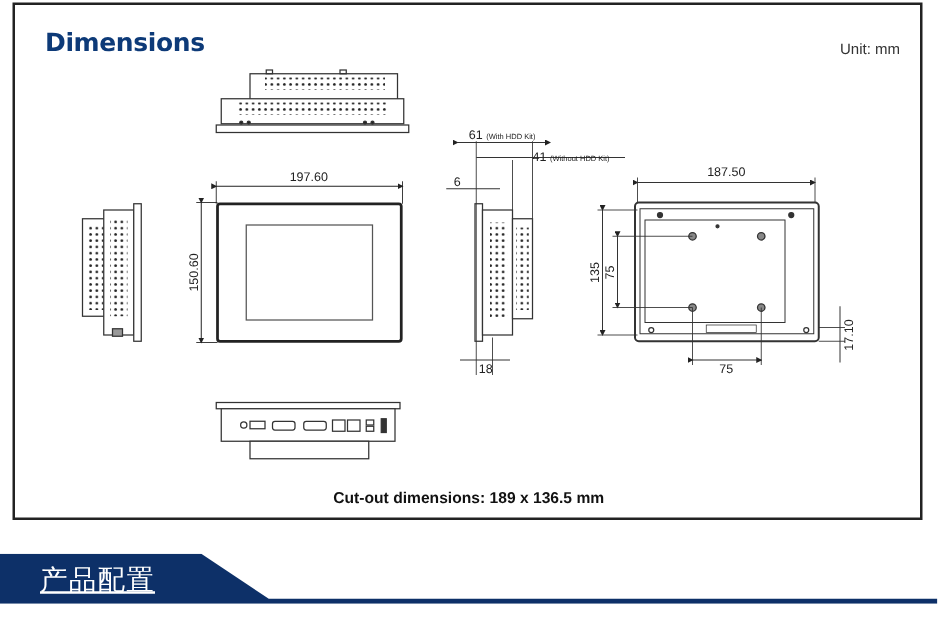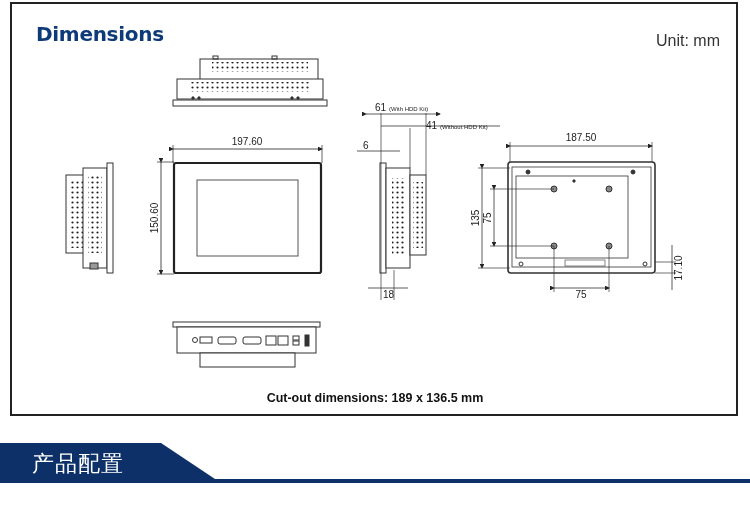--- a/index.html
+++ b/index.html
@@ -1,23 +1,23 @@
 <!DOCTYPE html>
 <html><head>
 <meta charset="utf-8">
 <style>
   html,body{margin:0;padding:0;background:#fff;}
   body{width:750px;height:510px;position:relative;overflow:hidden;font-family:"Liberation Sans",sans-serif;}
   .frame{position:absolute;left:10px;top:2px;width:728px;height:414px;border:2px solid #222;background:#fff;box-sizing:border-box;}
   .title{position:absolute;left:36px;top:22px;font-family:"DejaVu Sans",sans-serif;font-weight:bold;font-size:20px;color:#0d3a78;letter-spacing:-0.3px;text-align:center;}
-  .unit{position:absolute;right:30px;top:32px;font-size:16px;color:#333;}
+  .unit{position:absolute;right:30px;top:32px;font-size:12px;color:#333;}
   .cutout{position:absolute;left:0;width:750px;top:391px;text-align:center;font-weight:bold;font-size:12.5px;color:#111;font-family:"Liberation Sans",sans-serif;}
   svg.drawing{position:absolute;left:0;top:0;}
   .banner{position:absolute;left:0;top:443px;width:750px;height:40px;}
-  .banner-text{position:absolute;left:32px;top:449px;font-size:22px;color:#fff;font-family:"DejaVu Sans",sans-serif;letter-spacing:1px;}
+  .banner-text{position:absolute;left:32px;top:449px;font-size:22px;color:#fff;font-family:"DejaVu Sans",sans-serif;letter-spacing:1px;text-decoration:underline;}
 </style>
 </head>
 <body>
 
 <div class="frame"></div>
 <div class="title">Dimensions</div>
 <div class="unit">Unit: mm</div>
 
 <svg class="drawing" width="750" height="420" viewBox="0 0 750 420">
   <defs>

